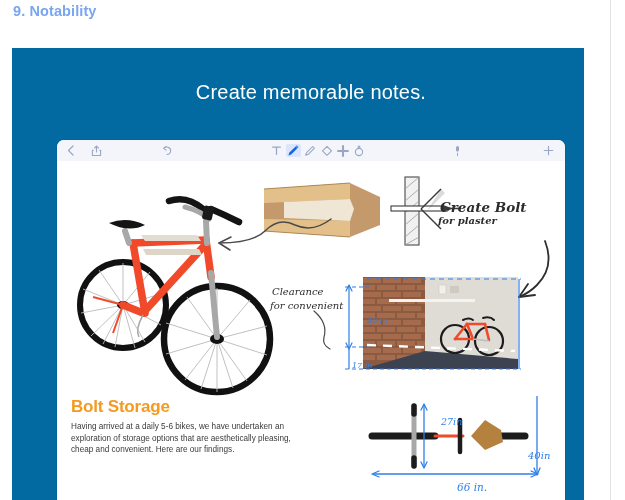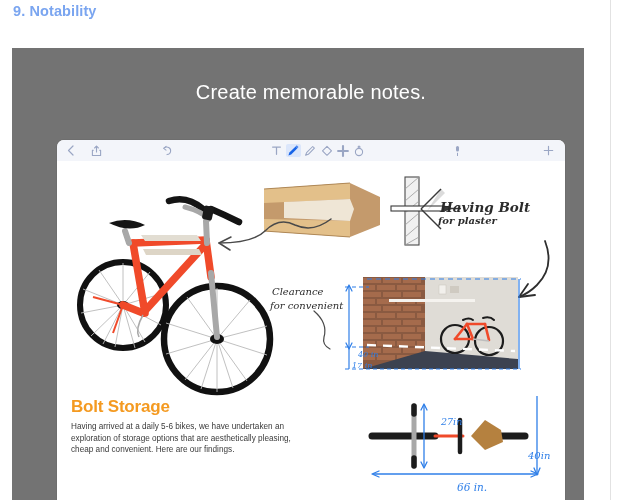--- a/index.html
+++ b/index.html
@@ -32,21 +32,21 @@
     color: #7aa5f0;
     letter-spacing: 0.1px;
     white-space: nowrap;
     text-align: right;
   }
   
   .hero {
     position: absolute;
     left: 12px; top: 48px;
     width: 572px; height: 452px;
-    background: #737373;
+    background: #0369a1;
     overflow: hidden;
   }
   .hero-title {
     position: absolute;
     left: 0; top: 33px;
     width: 598px;
     text-align: center;
     color: #ffffff;
     font-size: 20px;
     font-weight: 400;
@@ -128,21 +128,21 @@
 
   
   .dim-label {
     position: absolute;
     font-family: "DejaVu Serif", serif;
     color: #2f7fe8;
     font-size: 8px;
     font-style: italic;
     white-space: nowrap;
   }
-  .dim-40in { left: 301px; top: 155px; margin-top: 34px; }
+  .dim-40in { left: 310px; top: 155px; }
   .dim-10in { left: 295px; top: 200px; }
   .dim-27in { left: 384px; top: 255px; font-size: 9.5px; }
   .dim-66in { left: 400px; top: 320px; font-size: 10.5px; }
   .dim-40in-b { left: 471px; top: 289px; font-size: 10px; }
 
   
   .topdown { left: 310px; top: 235px; width: 200px; height: 105px; }
 
   
   .text-block { left: 14px; top: 236px; width: 240px; }
@@ -358,21 +358,21 @@
               <line x1="18" y1="70" x2="32" y2="62"></line>
           </g>
           <rect x="4" y="31" width="52" height="5" fill="#ffffff" stroke="#3a3a3a" stroke-width="1.1"></rect>
           <path d="M34 34 L54 14" stroke="#3a3a3a" stroke-width="1.4" fill="none"></path>
           <path d="M34 34 L54 54" stroke="#3a3a3a" stroke-width="1.4" fill="none"></path>
           <path d="M54 14 L58 18 L40 36 Z" fill="#3a3a3a" opacity="0.18"></path>
           <path d="M56 30 L66 33.5 L56 37 Z" fill="#3a3a3a"></path>
           <path d="M56 33.5 L74 33.5" stroke="#3a3a3a" stroke-width="1.3"></path>
         </svg>
 
-        <div class="hand-note note-toggle1">Having Bolt</div>
+        <div class="hand-note note-toggle1">Create Bolt</div>
         <div class="hand-note note-toggle2">for plaster</div>
 
         <div class="hand-note note-clear1">Clearance</div>
         <div class="hand-note note-clear2">for convenient</div>
 
         <svg class="layer" style="left:150px;top:52px;width:130px;height:40px">
           <path d="M124 6 q-18 14 -36 6 q-16 -8 -30 6 q-12 12 -46 12" stroke="#4a4a4a" stroke-width="1.5" fill="none" stroke-linecap="round"></path>
           <path d="M12 30 l12 -6 M12 30 l11 7" stroke="#4a4a4a" stroke-width="1.5" fill="none" stroke-linecap="round"></path>
         </svg>
 

